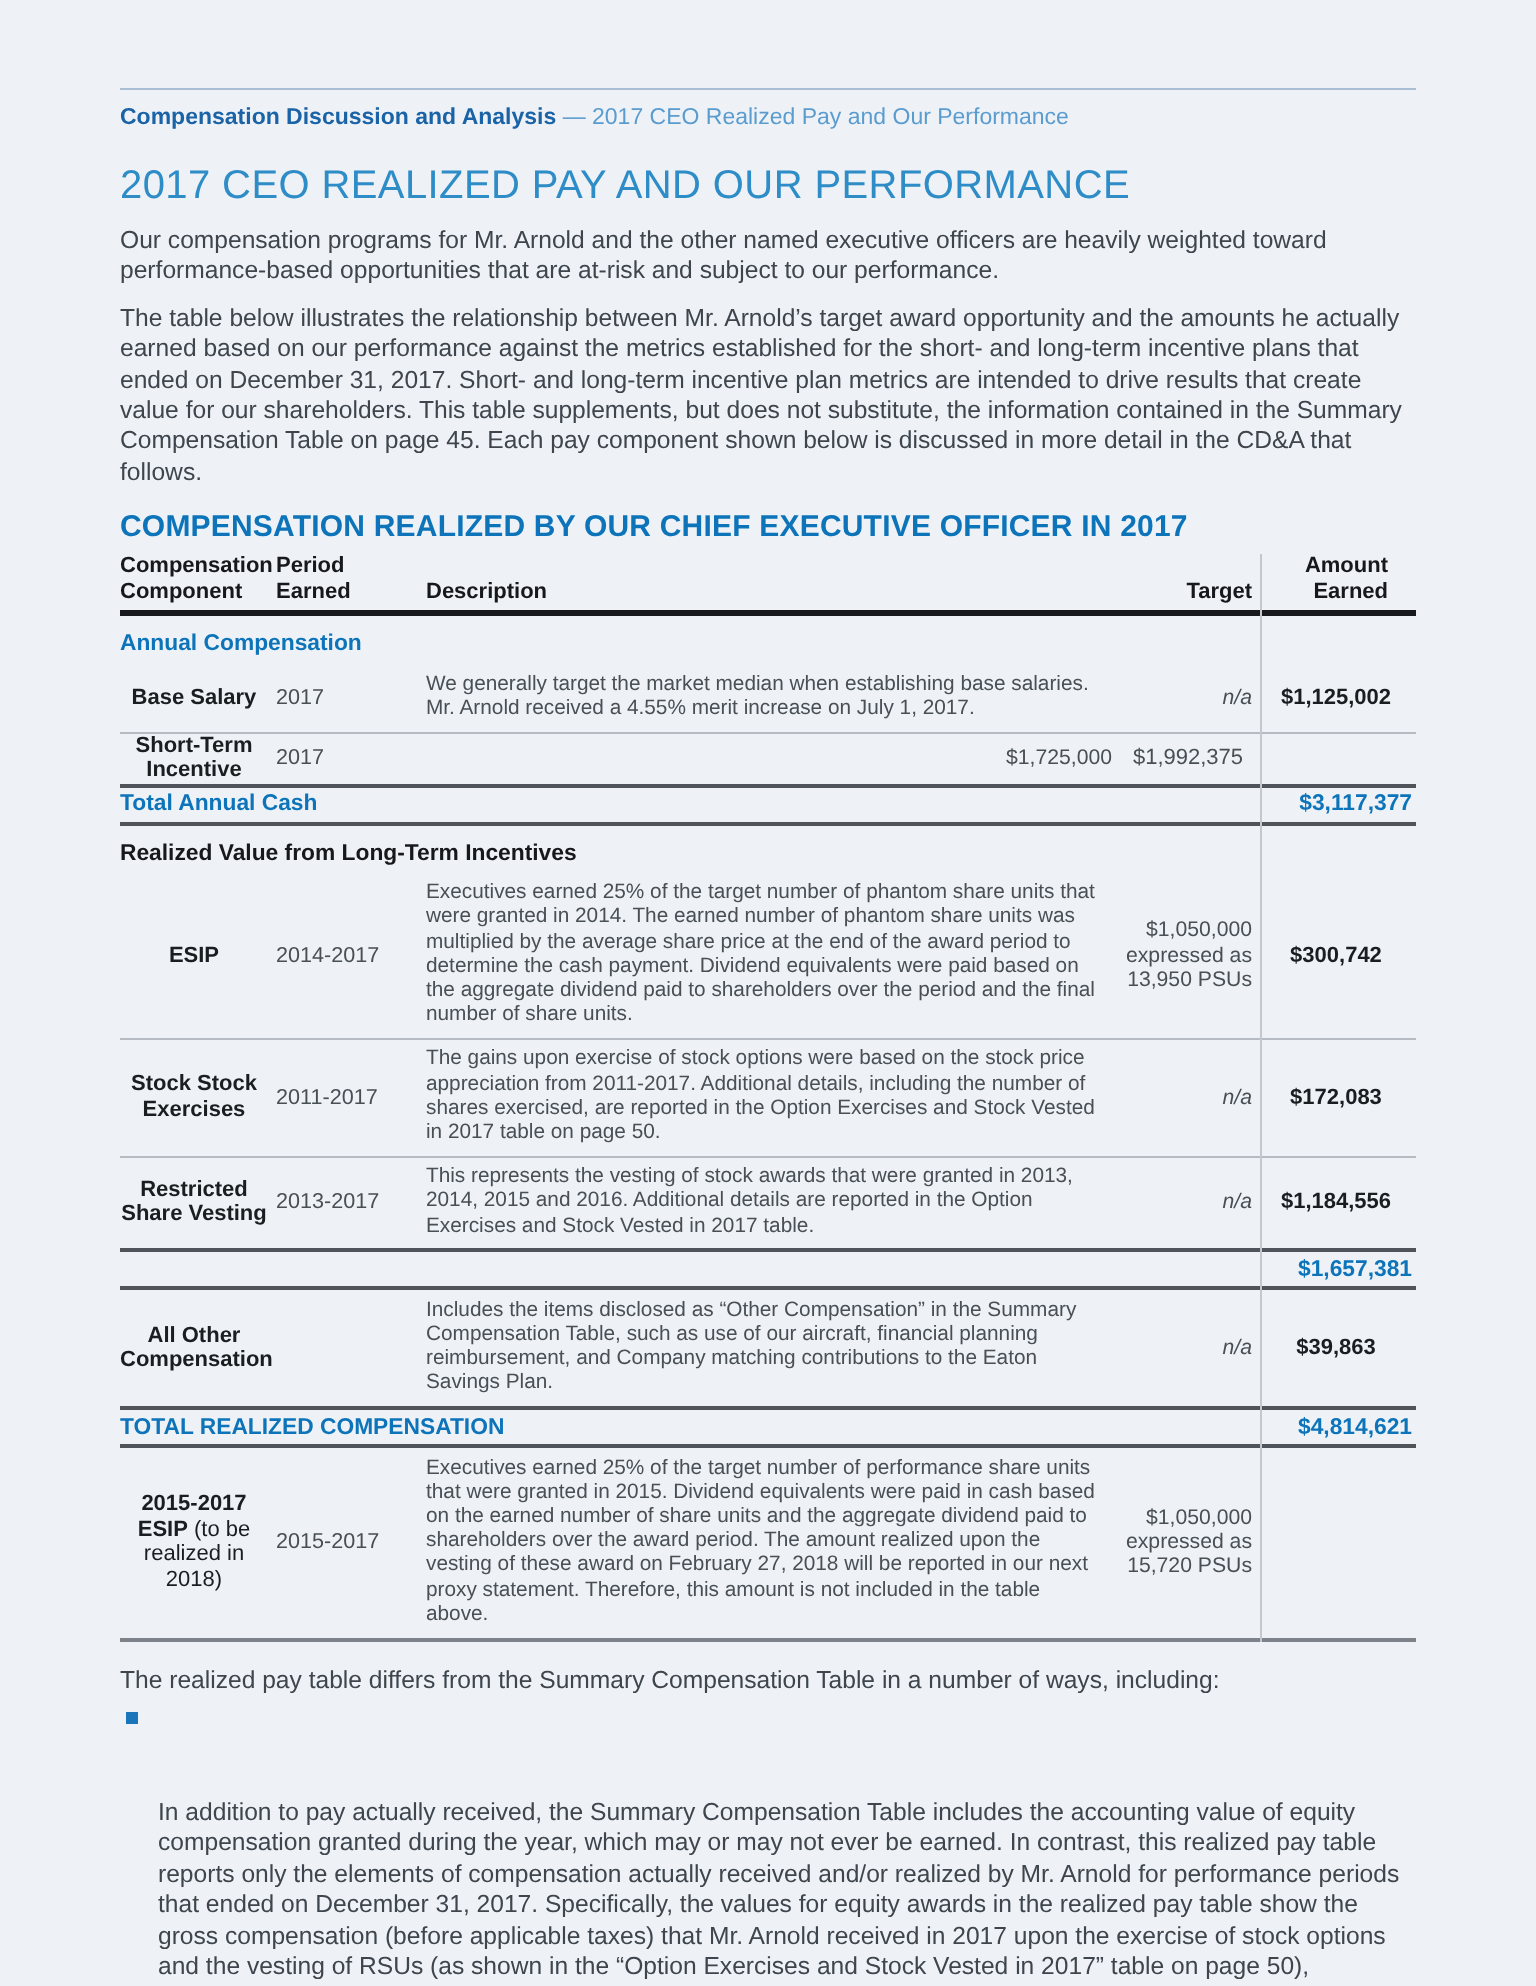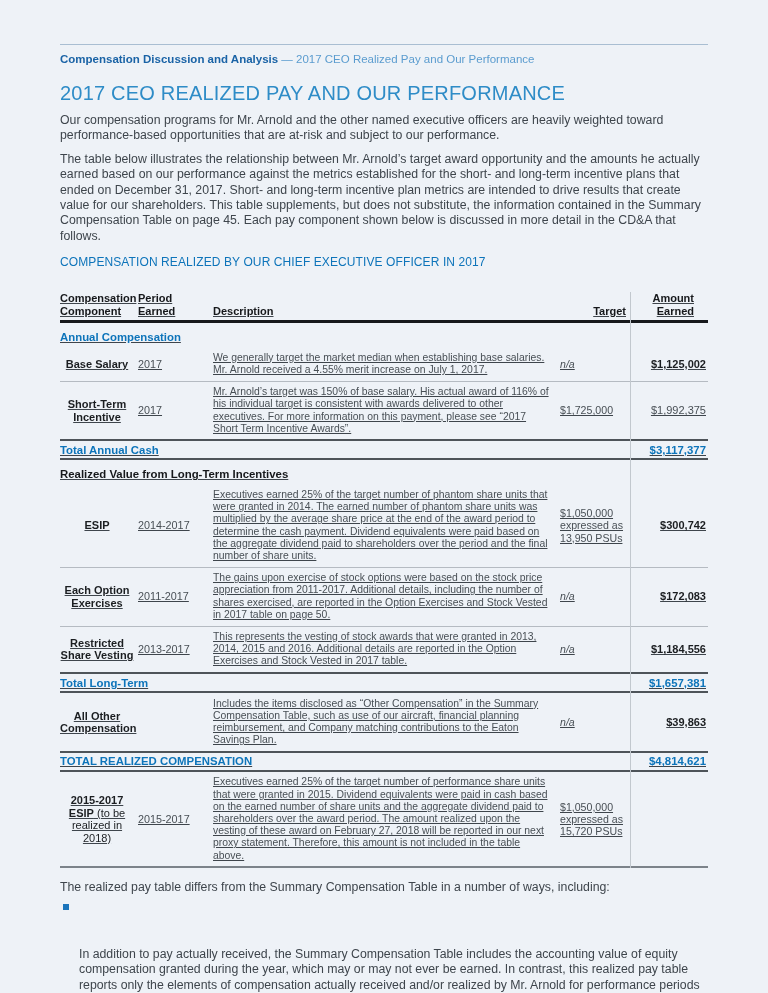--- a/index.html
+++ b/index.html
@@ -14,40 +14,40 @@
   }
   .top-rule { height: 1px; background: #a9bed2; margin-bottom: 7px; }
   .breadcrumb { font-size: 11.5px; line-height: 14px; }
   .breadcrumb .bc-bold { color:#1a63a6; font-weight: bold; }
   .breadcrumb .bc-rest { color:#5b9ccf; }
   h1.page-title {
     margin-top: 15px; font-size: 20px; line-height: 24px;
     font-weight: 400; color: #2e8cc7; letter-spacing: .2px;
   }
   p.body-para { margin-top: 8px; font-size: 12.3px; line-height: 15.4px; }
-  .table-title { margin-top: 11px; font-size: 12px; font-weight: normal; color: #0d74ba; letter-spacing: .1px; }
+  .table-title { margin-top: 11px; font-size: 15px; font-weight: bold; color: #0d74ba; letter-spacing: .1px; }
 
   
-  .comp-table { margin-top: 23px; position: relative; text-decoration: underline; }
+  .comp-table { margin-top: 5px; position: relative; }
   .v-divider { position: absolute; left: 570px; top: 0; bottom: 0; width: 1px; background: #c2c8ce; }
   .trow, .thead { display: grid; grid-template-columns: 78px 75px 347px 70px 78px; align-items: center; }
   .thead { align-items: end; padding-bottom: 3px; border-bottom: 3px solid #17191c; }
   .thead .hc { font-size: 11px; font-weight: bold; color: #16181b; line-height: 12.5px; white-space: pre-line; }
   .thead .hc.r { text-align: right; }
   .thead .hc.amt { padding-right: 14px; }
   .thead .hc.tgt { padding-right: 4px; }
 
   .c { font-size: 10.4px; line-height: 12.2px; color: #484f55; }
   .comp { font-size: 11px; line-height: 12.5px; color:#1b1e21; padding-right: 4px; text-align: center; }
   .comp .b { font-weight: bold; }
   .period { font-size: 10.8px; }
   .desc { padding: 4.5px 10px 4.5px 0; }
-  .target { text-align: left; padding-right: 4px; white-space: pre-line; font-size: 10.6px; }
+  .target { text-align: right; padding-right: 4px; white-space: pre-line; font-size: 10.6px; }
   .target.italic { font-style: italic; }
-  .amount { text-align: right; padding-right: 2px; white-space: pre-line; font-size: 11px; }
+  .amount { text-align: center; padding-right: 2px; white-space: pre-line; font-size: 11px; }
   .amount.bold { font-weight: bold; color: #1b1e21; }
 
   .trow.sep-thin  { border-bottom: 1px solid #b5bbc2; }
   .trow.sep-end   { border-bottom: 2px solid #7c838a; }
 
   .section-row { padding: 4px 0 2px 0; }
   .section-label { font-size: 11.4px; font-weight: bold; line-height: 13.5px; }
   .section-label.blue { color: #0d74ba; }
   .section-label.black { color: #16181b; }
 
@@ -101,21 +101,20 @@
       <div class="c comp"><span class="b">Base Salary</span></div>
       <div class="c period">2017</div>
       <div class="c desc">We generally target the market median when establishing base salaries. Mr. Arnold received a 4.55% merit increase on July 1, 2017.</div>
       <div class="c target italic">n/a</div>
       <div class="c amount bold">$1,125,002</div>
     </div>
 
     <div class="trow">
       <div class="c comp"><span class="b">Short-Term Incentive</span></div>
       <div class="c period">2017</div>
-      <div class="c desc">Mr. Arnold’s target was 150% of base salary.  His actual award of 116% of his individual target is consistent with awards delivered to other executives. For more information on this payment, please see “2017 Short Term Incentive Awards”.</div>
       <div class="c target">$1,725,000</div>
       <div class="c amount">$1,992,375</div>
     </div>
 
     <div class="trow total-row">
       <div class="total-label">Total Annual Cash</div>
       <div class="total-amount">$3,117,377</div>
     </div>
 
     <div class="section-row">
@@ -126,37 +125,36 @@
       <div class="c comp"><span class="b">ESIP</span></div>
       <div class="c period">2014-2017</div>
       <div class="c desc">Executives earned 25% of the target number of phantom share units that were granted in 2014. The earned number of phantom share units was multiplied by the average share price at the end of the award period to determine the cash payment. Dividend equivalents were paid based on the aggregate dividend paid to shareholders over the period and the final number of share units.</div>
       <div class="c target">$1,050,000
 expressed as
 13,950 PSUs</div>
       <div class="c amount bold">$300,742</div>
     </div>
 
     <div class="trow sep-thin">
-      <div class="c comp"><span class="b">Each Option Exercises</span></div>
+      <div class="c comp"><span class="b">Stock Stock Exercises</span></div>
       <div class="c period">2011-2017</div>
       <div class="c desc">The gains upon exercise of stock options were based on the stock price appreciation from 2011-2017. Additional details, including the number of shares exercised, are reported in the Option Exercises and Stock Vested in 2017 table on page 50.</div>
       <div class="c target italic">n/a</div>
       <div class="c amount bold">$172,083</div>
     </div>
 
     <div class="trow">
       <div class="c comp"><span class="b">Restricted Share Vesting</span></div>
       <div class="c period">2013-2017</div>
       <div class="c desc">This represents the vesting of stock awards that were granted in 2013, 2014, 2015 and 2016. Additional details are reported in the Option Exercises and Stock Vested in 2017 table.</div>
       <div class="c target italic">n/a</div>
       <div class="c amount bold">$1,184,556</div>
     </div>
 
     <div class="trow total-row">
-      <div class="total-label">Total Long-Term</div>
       <div class="total-amount">$1,657,381</div>
     </div>
 
     <div class="trow">
       <div class="c comp"><span class="b">All Other Compensation</span></div>
       <div class="c period"></div>
       <div class="c desc">Includes the items disclosed as “Other Compensation” in the Summary Compensation Table, such as use of our aircraft, financial planning reimbursement, and Company matching contributions to the Eaton Savings Plan.</div>
       <div class="c target italic">n/a</div>
       <div class="c amount bold">$39,863</div>
     </div>

